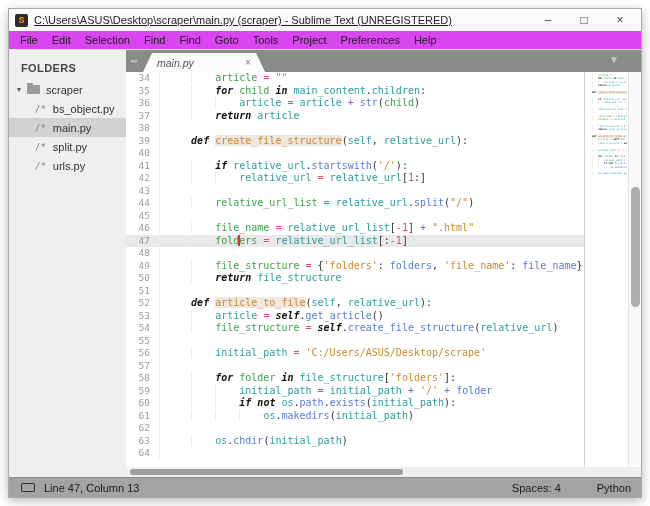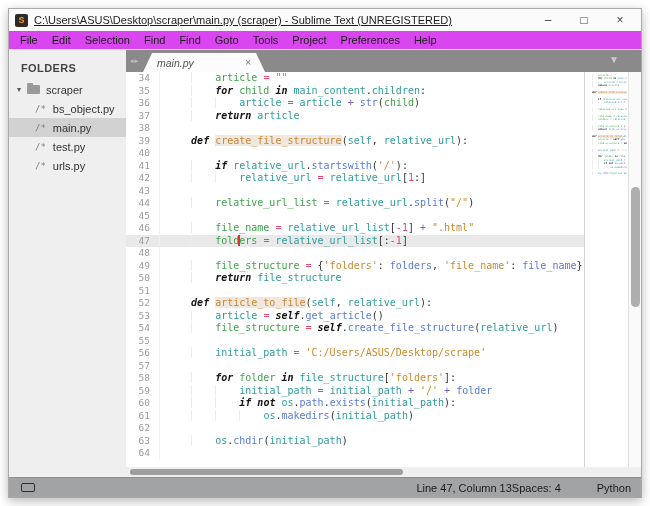--- a/index.html
+++ b/index.html
@@ -79,21 +79,21 @@
   .mrow { font-size:2.5px; line-height:3.4px; white-space:pre; height:3.4px; overflow:hidden; }
 
   
   .vscroll { width:13px; flex:0 0 auto; background:#fafafa; border-left:1px solid #e3e3e3; position:relative; }
   .vthumb { position:absolute; left:2px; width:9px; top:115px; height:120px; background:#aeaeae; border-radius:5px; }
   .hscroll { height:10px; background:#efefef; position:relative; flex:0 0 auto; }
   .hthumb { position:absolute; top:2px; height:6px; left:4px; width:53%; background:#9e9e9e; border-radius:3px; }
 
   
   .statusbar { height:20px; background:#a2a3a5; border-top:1px solid #8f8f8f; display:flex;
-    align-items:center; font-size:11px; color:#1b1b1b; flex:0 0 auto; padding:0 10px;text-align:right; }
+    align-items:center; font-size:11px; color:#1b1b1b; flex:0 0 auto; padding:0 10px; }
   .st-icon { width:14px; height:9px; border:1.5px solid #2e2e2e; border-radius:2px; margin:0 9px 0 2px; }
   .st-pos { flex:1; }
   .st-spaces { margin-right:36px; }
   .st-syntax { }
 </style>
 </head>
 <body>
 
 <div class="window">
 
@@ -132,21 +132,21 @@
           <div class="sb-file">
             <span class="pyicon">/*</span>
             <span>bs_object.py</span>
           </div>
           <div class="sb-file selected">
             <span class="pyicon">/*</span>
             <span>main.py</span>
           </div>
           <div class="sb-file">
             <span class="pyicon">/*</span>
-            <span>test.py</span>
+            <span>split.py</span>
           </div>
           <div class="sb-file">
             <span class="pyicon">/*</span>
             <span>urls.py</span>
           </div>
         </div>
     </div>
 
     <div class="rightcol">
       <div class="tabbar">

